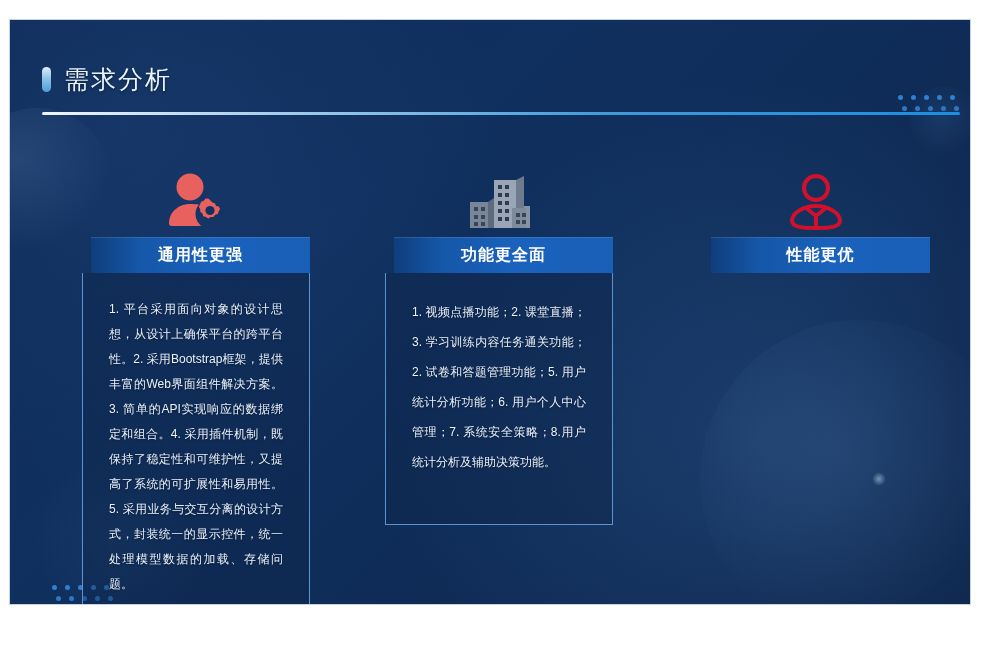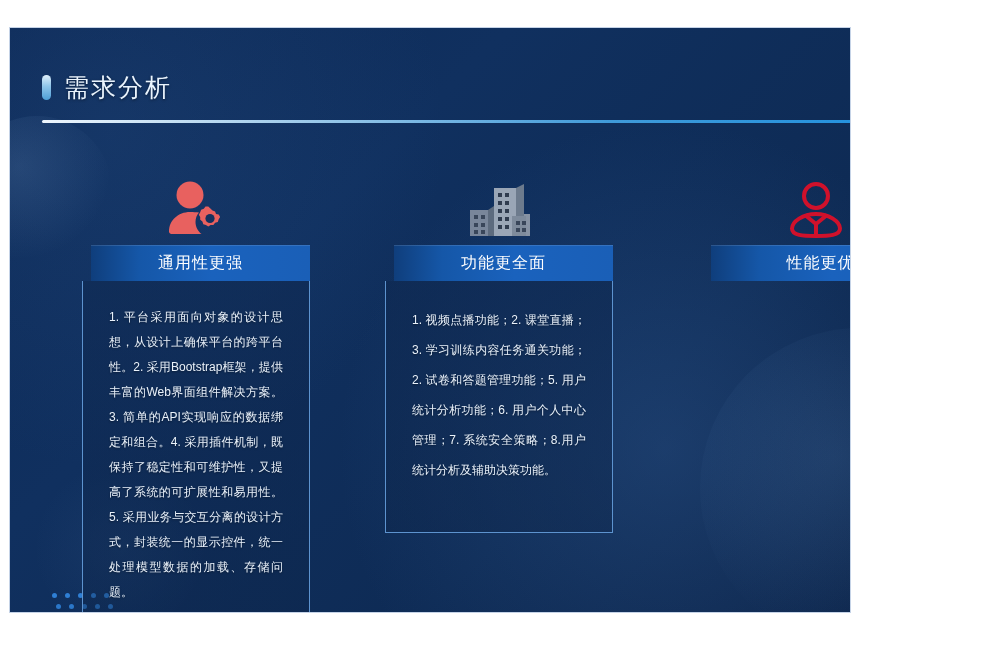--- a/index.html
+++ b/index.html
@@ -11,22 +11,22 @@
     width: 1000px;
     height: 667px;
     font-family: "Liberation Sans", "DejaVu Sans", sans-serif;
     overflow: hidden;
   }
 
   
   #slide {
     position: absolute;
     left: 10px;
-    top: 28px;
-    width: 840px;
+    top: 20px;
+    width: 960px;
     height: 584px;
     background:
       radial-gradient(circle at 78% 72%, rgba(60,105,165,0.30) 0%, rgba(60,105,165,0) 42%),
       radial-gradient(circle at 12% 18%, rgba(48,92,150,0.22) 0%, rgba(48,92,150,0) 38%),
       linear-gradient(135deg, #0d2a57 0%, #10305f 35%, #0e2b55 70%, #0b2348 100%);
     overflow: hidden;
     box-shadow: 0 0 0 1px rgba(90,130,185,0.35);
   }
 
   
@@ -126,21 +126,21 @@
   .icon-wrap svg { display: block; }
 
   .card-head {
     height: 36px;
     display: flex;
     align-items: center;
     justify-content: center;
     background: linear-gradient(90deg, #0f3e7c 0%, #1557a8 22%, #1a62bd 55%, #1a5fb7 100%);
     color: #ffffff;
     font-size: 16px;
-    font-weight: normal;
+    font-weight: bold;
     letter-spacing: 1px;
     box-shadow: inset 0 1px 0 rgba(255,255,255,0.12);
     margin-left: 9px;
   }
 
   .card-body {
     border: 1px solid #5d93cf;
     border-top: none;
     background: linear-gradient(180deg, rgba(14,40,80,0.55) 0%, rgba(12,35,70,0.35) 100%);
     box-sizing: border-box;

